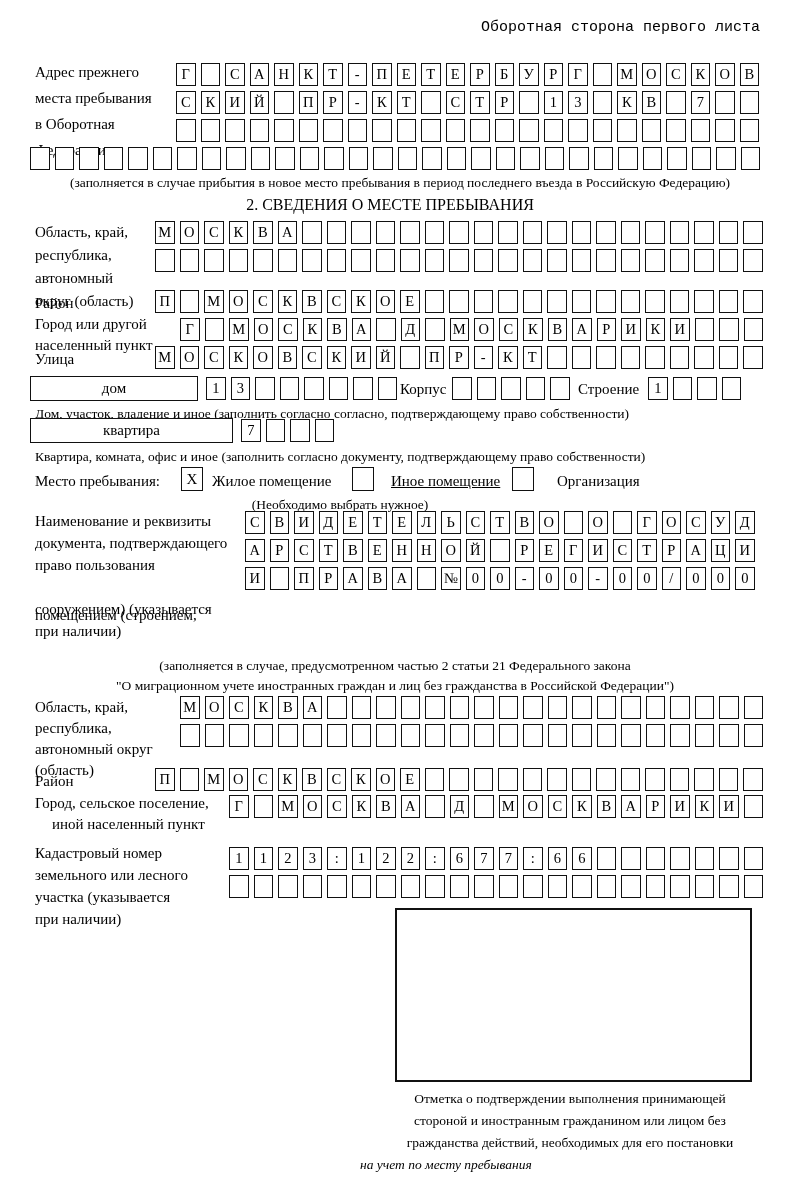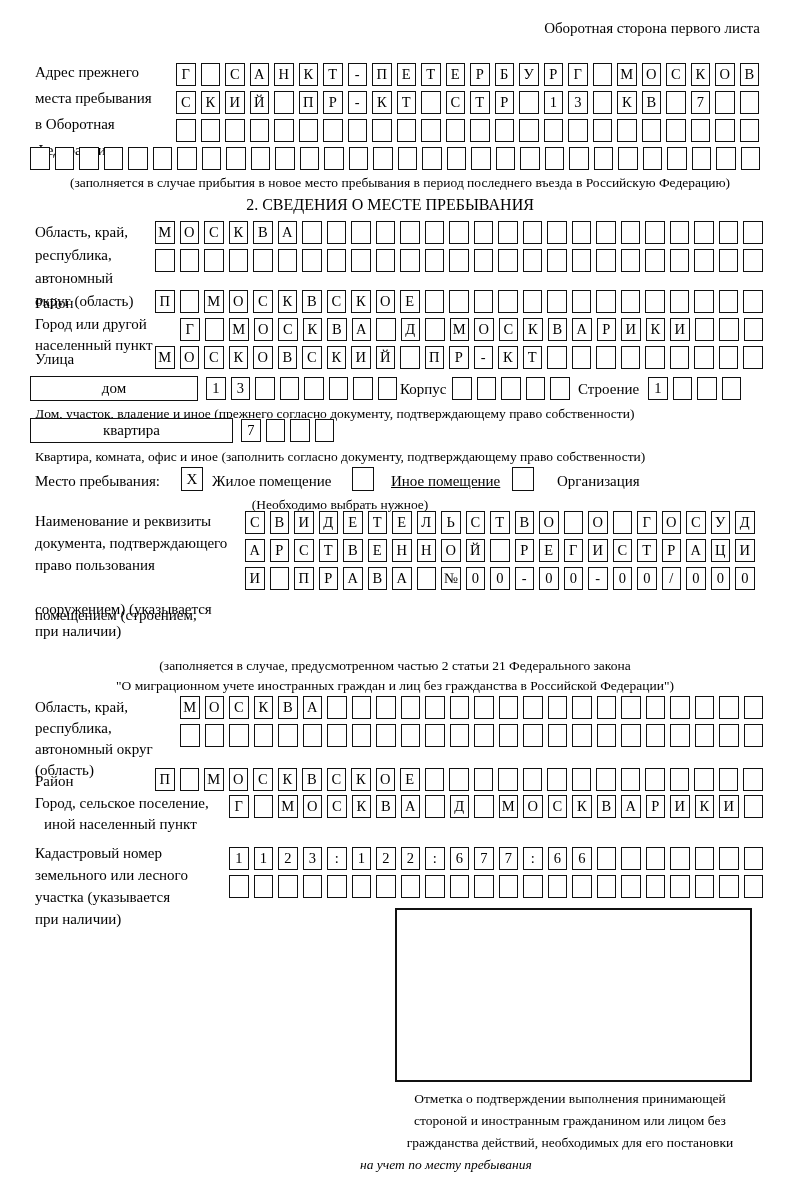--- a/index.html
+++ b/index.html
@@ -26,21 +26,21 @@
   }
   .stamp{
     box-sizing:border-box;position:absolute;border:2px solid #111;background:#fff;
   }
 </style>
 </head>
 <body>
 
 <div id="page">
 
-  <div class="t" style="left:420px;top:18px;width:340px;text-align:right;">Оборотная сторона первого листа</div>
+  <div class="t" style="left:420px;top:18px;width:340px;text-align:right;font-family:Liberation Mono, monospace;">Оборотная сторона первого листа</div>
 
   <div>
     <div class="t" style="left:35px;top:62px;">Адрес прежнего</div>
     <div class="t" style="left:35px;top:88px;">места пребывания</div>
     <div class="t" style="left:35px;top:114px;">в Оборотная</div>
     <div class="t" style="left:35px;top:140px;">Федерации</div>
   </div>
 
   <div class="row" style="left:176px;top:63px;">
       <span class="cell">Г</span>
@@ -326,21 +326,21 @@
       <span class="cell"></span>
       <span class="cell"></span>
     </div>
   <div class="t" style="left:578px;top:379px;">Строение</div>
   <div class="row" style="left:648px;top:377px;">
       <span class="cell">1</span>
       <span class="cell"></span>
       <span class="cell"></span>
       <span class="cell"></span>
     </div>
-  <div class="t small" style="left:35px;top:404px;">Дом, участок, владение и иное (прежнего согласно документу, подтверждающему право собственности)</div>
+  <div class="t small" style="left:35px;top:404px;">Дом, участок, владение и иное (заполнить согласно согласно, подтверждающему право собственности)</div>
 
   <div class="widebox" style="position:absolute;left:30px;top:418px;width:203px;">квартира</div>
   <div class="row" style="left:241px;top:419px;">
       <span class="cell">7</span>
       <span class="cell"></span>
       <span class="cell"></span>
       <span class="cell"></span>
     </div>
   <div class="t small" style="left:35px;top:447px;">Квартира, комната, офис и иное (заполнить согласно документу, подтверждающему право собственности)</div>
 
@@ -517,21 +517,21 @@
       <span class="cell"></span>
       <span class="cell"></span>
       <span class="cell"></span>
       <span class="cell"></span>
       <span class="cell"></span>
       <span class="cell"></span>
     </div>
 
   <div>
     <div class="t" style="left:35px;top:793px;">Город, сельское поселение,</div>
-    <div class="t" style="left:44px;top:814px;">иной населенный пункт</div>
+    <div class="t" style="left:52px;top:814px;">иной населенный пункт</div>
   </div>
   <div class="row" style="left:229px;top:795px;">
       <span class="cell">Г</span>
       <span class="cell"></span>
       <span class="cell">М</span>
       <span class="cell">О</span>
       <span class="cell">С</span>
       <span class="cell">К</span>
       <span class="cell">В</span>
       <span class="cell">А</span>

